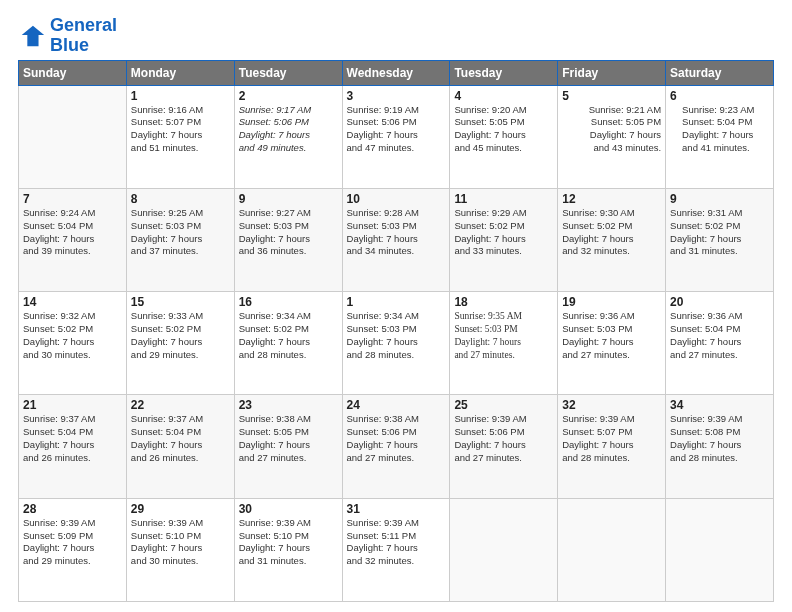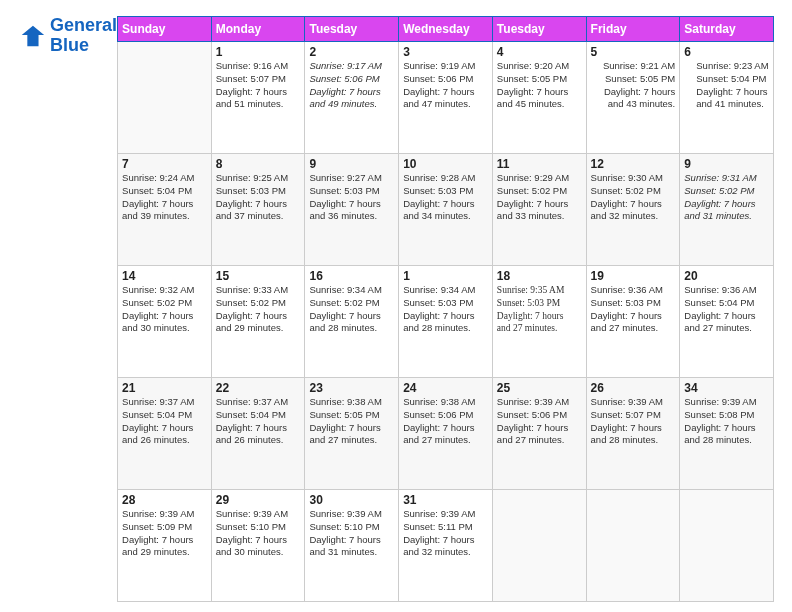--- a/index.html
+++ b/index.html
@@ -8,21 +8,21 @@
       background: #fff;
       width: 792px;
       height: 612px;
       overflow: hidden;
     }
     .container {
       width: 792px;
       height: 612px;
       padding: 16px 18px 10px 18px;
       display: flex;
-      flex-direction: row;
+      flex-direction: column;
     }
     .header-row {
       display: flex;
       justify-content: space-between;
       align-items: flex-start;
       margin-bottom: 4px;
     }
     .logo {
       display: flex;
       align-items: center;
@@ -54,21 +54,21 @@
       font-size: 14px;
       color: #444;
     }
     .calendar {
       width: 100%;
       border-collapse: collapse;
       flex: 1;
       font-size: 10.5px;
     }
     .calendar thead tr th {
-      background-color: #d946ef;
+      background-color: #737373;
       color: #fff;
       font-size: 12px;
       font-weight: bold;
       padding: 5px 4px;
       text-align: left;
       border: 1px solid #1565c0;
     }
     .calendar tbody tr td {
       border: 1px solid #ccc;
       vertical-align: top;
@@ -212,21 +212,21 @@
           </td>
           <td>
             <span class="day-num">12</span>
             <div class="day-info" style="white-space: pre-line;">Sunrise: 9:30 AM
 Sunset: 5:02 PM
 Daylight: 7 hours
 and 32 minutes.</div>
           </td>
           <td>
             <span class="day-num">9</span>
-            <div class="day-info" style="white-space: pre-line; font-style: italic;">Sunrise: 9:31 AM
+            <div class="day-info" style="white-space: pre-line;">Sunrise: 9:31 AM
 Sunset: 5:02 PM
 Daylight: 7 hours
 and 31 minutes.</div>
           </td>
         </tr>
         <tr>
           <td>
             <span class="day-num">14</span>
             <div class="day-info" style="white-space: pre-line;">Sunrise: 9:32 AM
 Sunset: 5:02 PM
@@ -306,21 +306,21 @@
 and 27 minutes.</div>
           </td>
           <td>
             <span class="day-num">25</span>
             <div class="day-info" style="white-space: pre-line;">Sunrise: 9:39 AM
 Sunset: 5:06 PM
 Daylight: 7 hours
 and 27 minutes.</div>
           </td>
           <td>
-            <span class="day-num">26</span>
+            <span class="day-num">32</span>
             <div class="day-info" style="white-space: pre-line;">Sunrise: 9:39 AM
 Sunset: 5:07 PM
 Daylight: 7 hours
 and 28 minutes.</div>
           </td>
           <td>
             <span class="day-num">34</span>
             <div class="day-info" style="white-space: pre-line;">Sunrise: 9:39 AM
 Sunset: 5:08 PM
 Daylight: 7 hours

